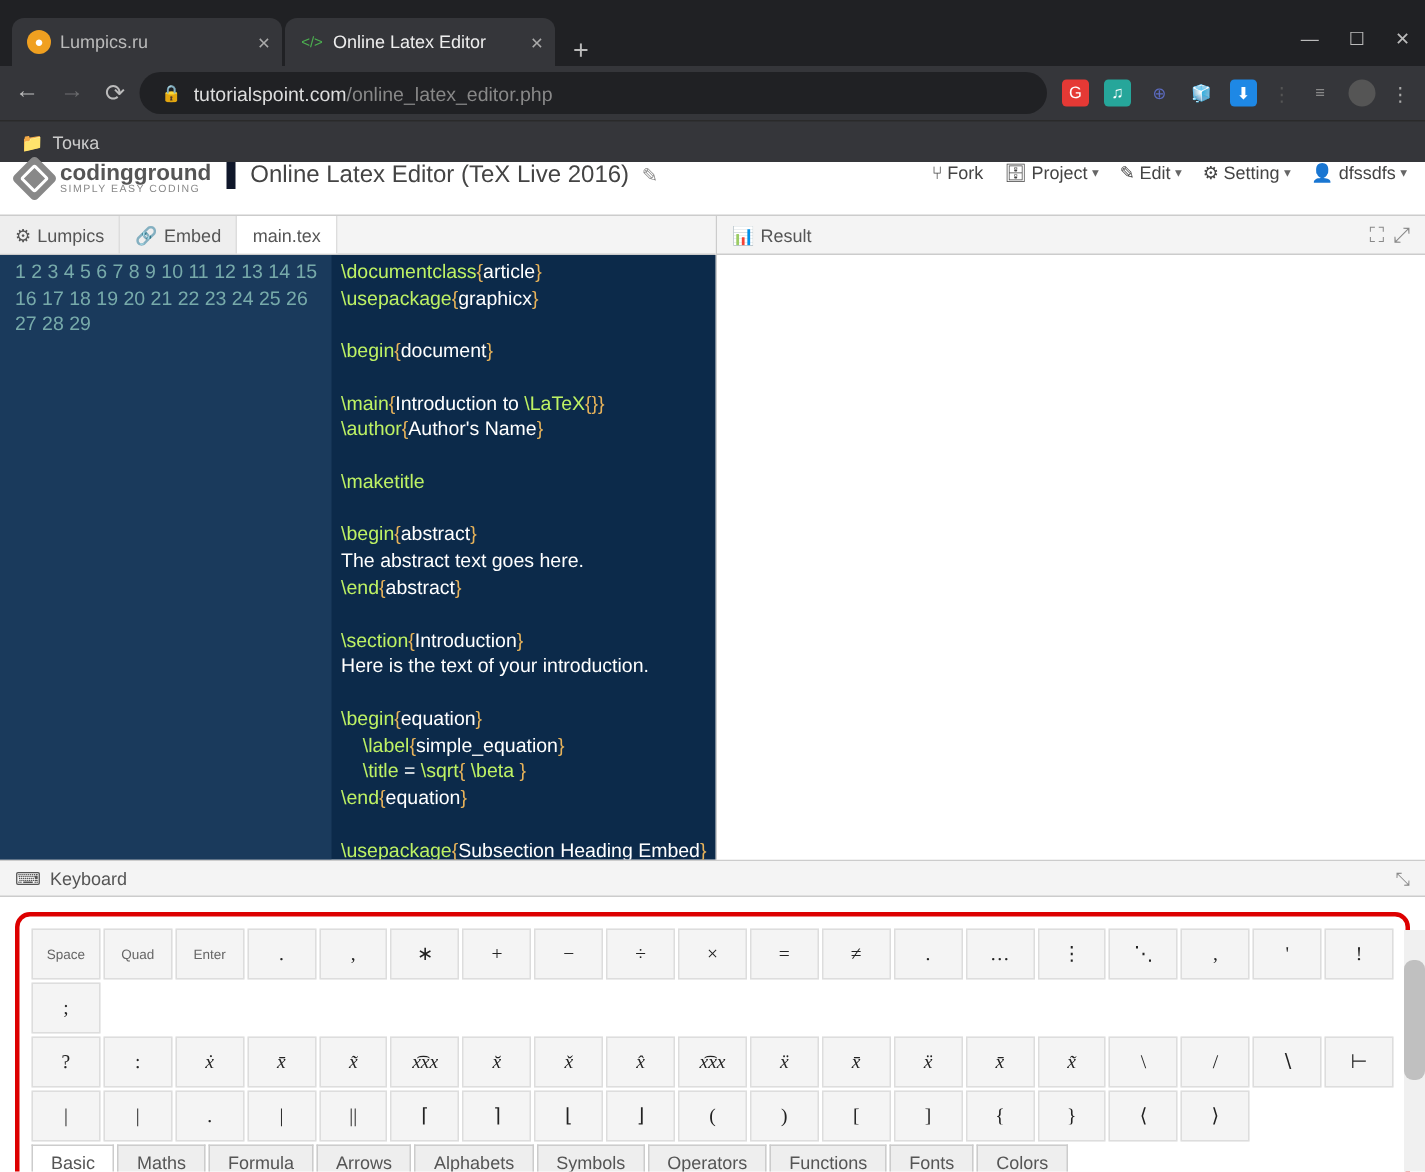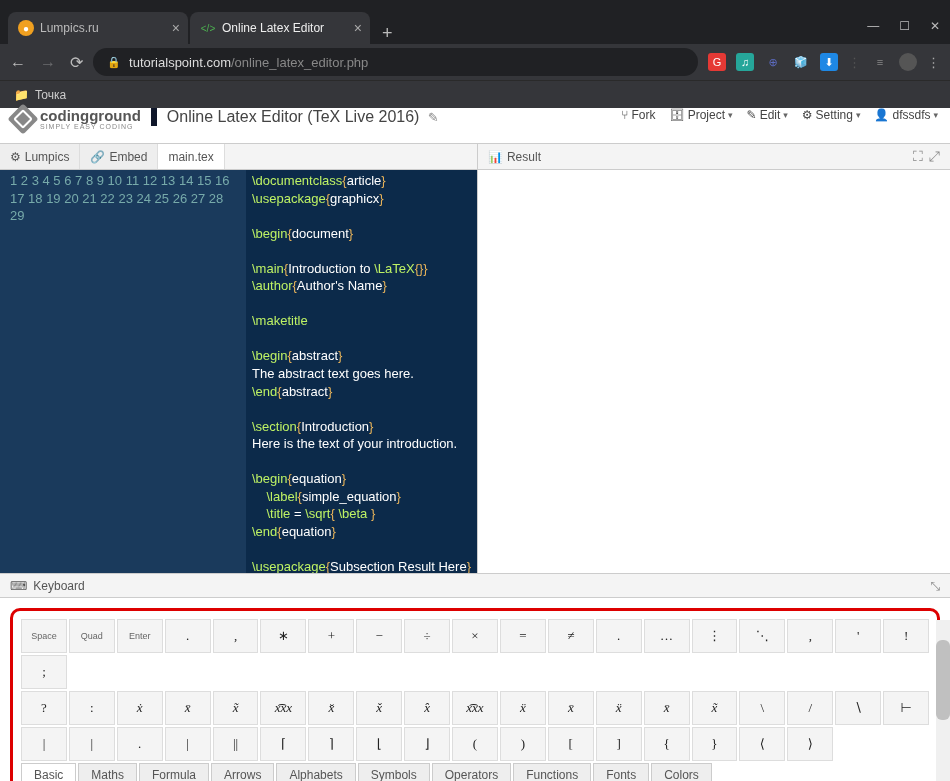--- a/index.html
+++ b/index.html
@@ -212,21 +212,21 @@
 <span class="k">\end</span><span class="b">{</span><span>abstract</span><span class="b">}</span>
 
 <span class="k">\section</span><span class="b">{</span><span>Introduction</span><span class="b">}</span>
 <span>Here is the text of your introduction.</span>
 
 <span class="k">\begin</span><span class="b">{</span><span>equation</span><span class="b">}</span>
     <span class="k">\label</span><span class="b">{</span><span>simple_equation</span><span class="b">}</span>
     <span class="k">\title</span><span> = </span><span class="k">\sqrt</span><span class="b">{</span><span class="k"> \beta </span><span class="b">}</span>
 <span class="k">\end</span><span class="b">{</span><span>equation</span><span class="b">}</span>
 
-<span class="k">\usepackage</span><span class="b">{</span><span>Subsection Result Here</span><span class="b">}</span>
+<span class="k">\usepackage</span><span class="b">{</span><span>Subsection Heading Embed</span><span class="b">}</span>
 
 
 
 
 
 </div>
       </div>
     </div>
     <div class="right">
       <div class="rtabs">

